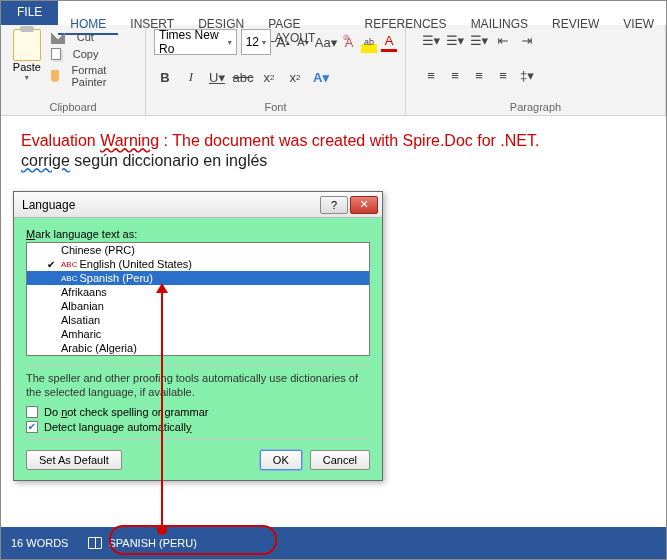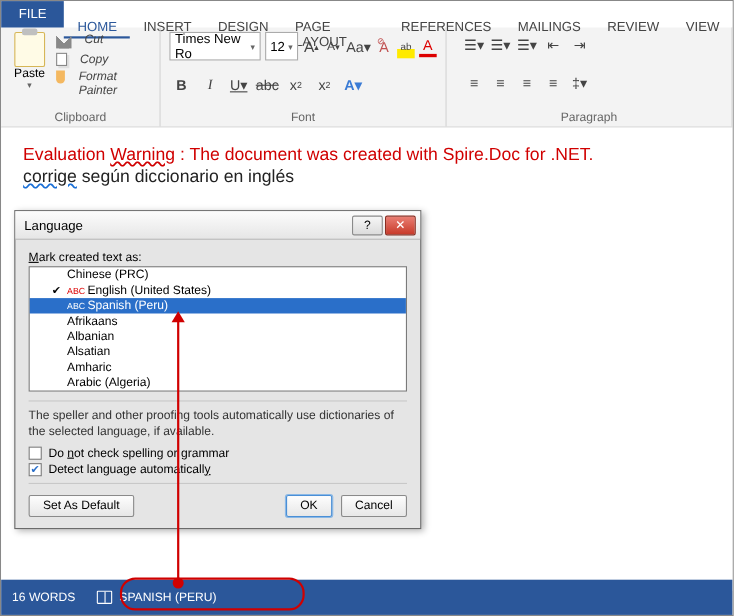--- a/index.html
+++ b/index.html
@@ -14,21 +14,21 @@
 
 .ribbon { display: flex; height: 91px; background: #f3f3f3; border-bottom: 1px solid #d4d4d4; }
 .group { border-right: 1px solid #d4d4d4; padding: 4px 8px 2px; display: flex; flex-direction: column; justify-content: space-between; }
 .group-label { text-align: center; font-size: 11px; color: #666; padding-top: 2px; }
 .clipboard { width: 145px; }
 .clipboard .top { display: flex; gap: 4px; }
 .paste { display: flex; flex-direction: column; align-items: center; width: 40px; font-size: 11px; cursor: pointer; }
 .paste .icon { width: 28px; height: 32px; background: #fffbe6; border: 1px solid #d6b656; position: relative; border-radius: 2px; }
 .paste .icon::after { content: ""; position: absolute; top: -4px; left: 6px; width: 14px; height: 6px; background: #c0c0c0; border-radius: 2px; }
 .clip-btns { display: flex; flex-direction: column; gap: 2px; font-size: 11px; color: #444; }
-.clip-btn { display: flex; align-items: flex-start; gap: 12px; cursor: pointer; padding: 1px 2px; font-style: italic; }
+.clip-btn { display: flex; align-items: center; gap: 12px; cursor: pointer; padding: 1px 2px; }
 .ci { width: 14px; height: 14px; display: inline-block; }
 .ci.cut { background: linear-gradient(45deg, #888 40%, transparent 40%), linear-gradient(-45deg, #888 40%, transparent 40%); }
 .ci.copy { border: 1px solid #888; background: #fff; box-shadow: 2px 2px 0 #e0e0e0; width: 10px; height: 12px; }
 .ci.fmt { background: #f4b860; border-radius: 0 0 4px 4px; width: 10px; height: 12px; }
 
 .font { flex: 1; min-width: 260px; }
 .font-row { display: flex; gap: 4px; align-items: center; margin-bottom: 4px; }
 .font-box { border: 1px solid #ababab; background: #fff; height: 20px; font-size: 12px; padding: 12px 4px; display: flex; align-items: center; }
 .font-name { width: 110px; justify-content: space-between; }
 .font-size { width: 38px; justify-content: space-between; }
@@ -42,21 +42,21 @@
 .para-row { display: flex; gap: 2px; margin-bottom: 4px; padding-left: 6px; }
 
 
 .doc { position: absolute; top: 115px; left: 0; right: 0; bottom: 22px; background: #fff; padding: 16px 20px; }
 .warn { color: #d00000; font-family: "Times New Roman", serif; font-size: 16px; }
 .warn .uw { text-decoration: underline wavy #d00000; margin-top: 12px; }
 .body-text { font-family: "Times New Roman", serif; font-size: 16px; color: #222; margin-top: 2px; }
 .body-text .sq { text-decoration: underline wavy #1a6fd6; }
 
 
-.dialog { position: absolute; left: 12px; top: 190px; width: 370px; background: #e5e5e5; border: 1px solid #6a6a6a; box-shadow: 2px 2px 6px rgba(0,0,0,.3); font-size: 11px; }
+.dialog { position: absolute; left: 12px; top: 190px; width: 370px; background: #86efac; border: 1px solid #6a6a6a; box-shadow: 2px 2px 6px rgba(0,0,0,.3); font-size: 11px; }
 .dlg-title { display: flex; align-items: center; justify-content: space-between; height: 26px; background: linear-gradient(#fcfcfc, #e6e6e6); padding: 0 4px 0 8px; border-bottom: 1px solid #bbb; }
 .dlg-title span { font-size: 12px; }
 .dlg-ctrls { display: flex; gap: 2px; }
 .dlg-ctrl { width: 28px; height: 18px; border: 1px solid #8a8a8a; display: flex; align-items: center; justify-content: center; font-size: 11px; cursor: pointer; background: linear-gradient(#f6f6f6,#dcdcdc); border-radius: 2px; }
 .dlg-ctrl.close { background: linear-gradient(#e97e73,#c83a2a); color: #fff; border-color: #8a2c20; }
 .dlg-body { padding: 10px 12px; }
 .dlg-label { margin-bottom: 2px; }
 .dlg-label u { text-decoration: underline; }
 .listbox { border: 1px solid #7a7a7a; background: #fff; margin-bottom: 8px; }
 .li { padding: 1px 20px; cursor: pointer; display: flex; align-items: center; gap: 2px; }
@@ -186,21 +186,21 @@
 
 <div class="dialog">
   <div class="dlg-title">
     <span>Language</span>
     <div class="dlg-ctrls">
       <div class="dlg-ctrl">?</div>
       <div class="dlg-ctrl close">✕</div>
     </div>
   </div>
   <div class="dlg-body">
-    <div class="dlg-label"><span></span><u>M</u><span>ark created text as:</span></div>
+    <div class="dlg-label"><span></span><u>M</u><span>ark language text as:</span></div>
     <div class="listbox">
       <div class="li">
           <span class="chk"></span>
           <span>Chinese (PRC)</span>
         </div>
       <div class="li">
           <span class="chk">✔</span>
           <span class="abc">ABC</span>
           <span>English (United States)</span>
         </div>

